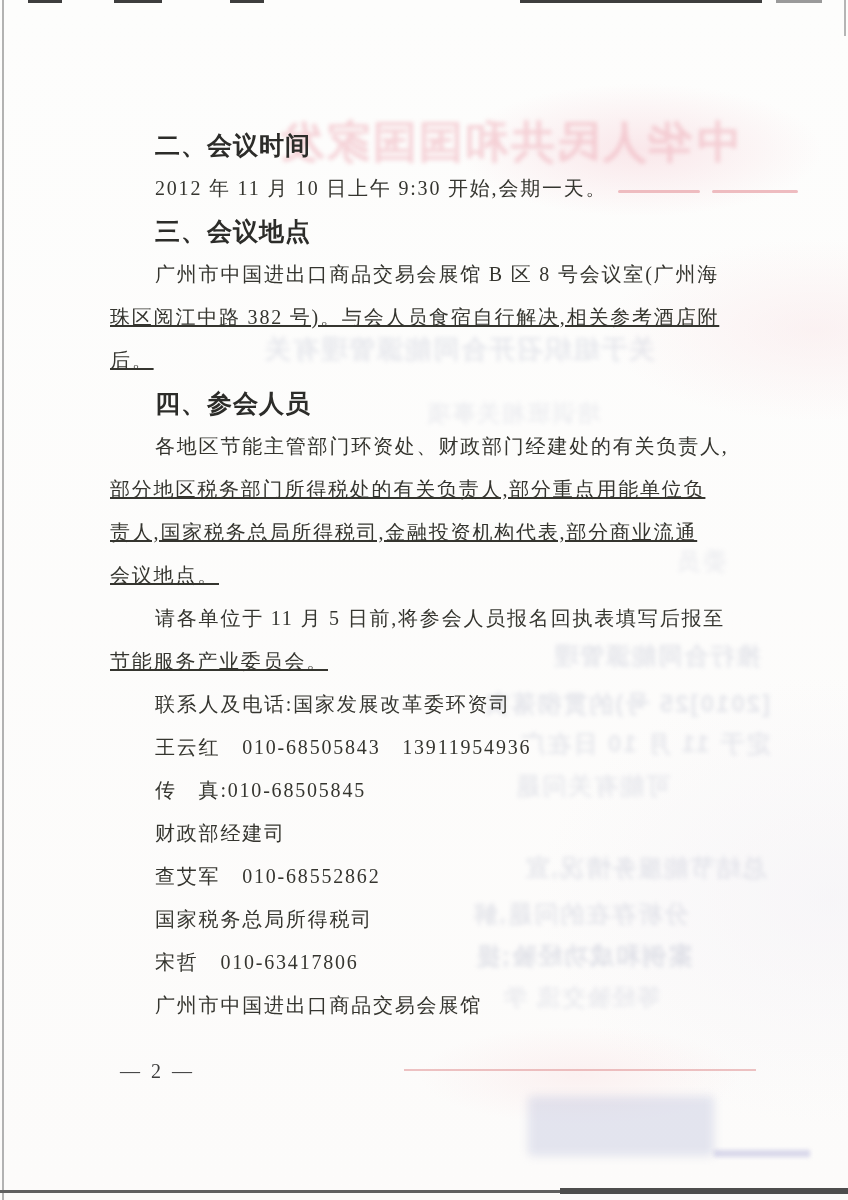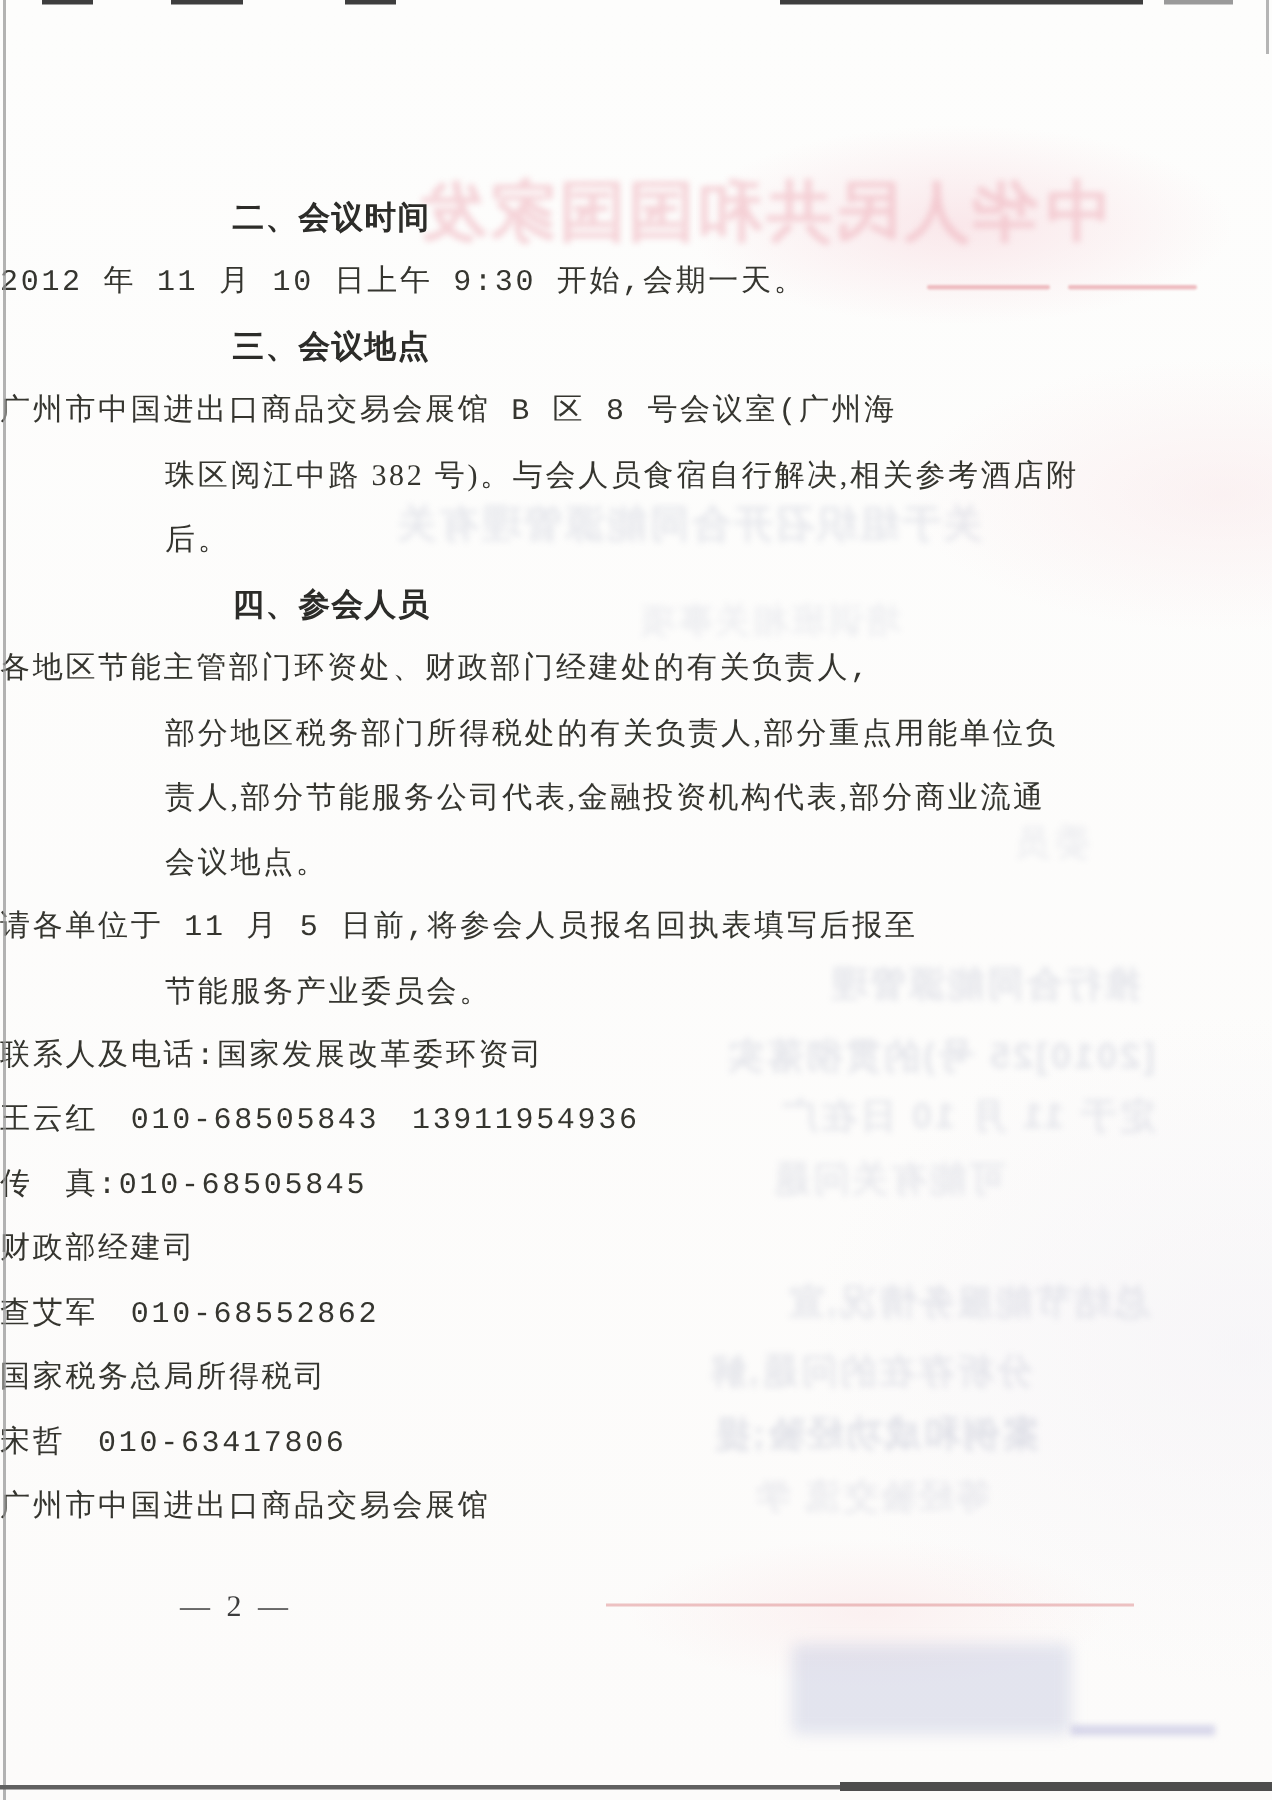--- a/index.html
+++ b/index.html
@@ -32,25 +32,25 @@
     font-size:44px;font-weight:700;letter-spacing:2px;line-height:56px;
     color:#efb0ba;opacity:.55;white-space:nowrap;z-index:2;
   }
   .pink-rule{position:absolute;height:3px;background:#eebcc0;filter:blur(0.6px);border-radius:2px;z-index:2;}
   .pink-rule-bottom{position:absolute;left:404px;top:1069px;width:352px;height:2px;background:rgba(221,136,138,0.5);filter:blur(0.5px);z-index:2;}
   .ghost-block{position:absolute;left:528px;top:1096px;width:186px;height:60px;background:rgba(168,175,212,0.30);filter:blur(5px);border-radius:4px;z-index:2;}
   .ghost-strip{position:absolute;left:714px;top:1150px;width:96px;height:7px;background:rgba(148,148,205,0.35);filter:blur(2px);z-index:2;}
   
   .doc{position:absolute;left:0;top:124px;width:848px;z-index:3;}
   .ln{height:43px;line-height:43px;font-size:20px;letter-spacing:1.8px;color:#35352f;white-space:nowrap;}
-  .ln.in{font-family:Liberation Mono, monospace;}
-  .ln.fl{padding-left:110px;}
+  .ln.in{padding-left:155px;}
+  .ln.fl{padding-left:110px;text-decoration:underline;}
   .ln.h{
     padding-left:155px;font-family:"Liberation Sans","DejaVu Sans",sans-serif;
-    font-weight:700;font-size:21px;letter-spacing:1px;color:#2c2c29;
+    font-weight:700;font-size:25px;letter-spacing:1px;color:#2c2c29;
   }
   .page-number{
     position:absolute;left:120px;top:1050px;height:43px;line-height:43px;
     font-size:20px;letter-spacing:3px;color:#3c3c3c;z-index:3;white-space:nowrap;
   }
 </style>
 </head>
 <body>
 
 <div class="page">
@@ -88,21 +88,21 @@
   <div class="doc">
     <div class="ln h">二、会议时间</div>
     <div class="ln in">2012 年 11 月 10 日上午 9:30 开始,会期一天。</div>
     <div class="ln h">三、会议地点</div>
     <div class="ln in">广州市中国进出口商品交易会展馆 B 区 8 号会议室(广州海</div>
     <div class="ln fl">珠区阅江中路 382 号)。与会人员食宿自行解决,相关参考酒店附</div>
     <div class="ln fl">后。</div>
     <div class="ln h">四、参会人员</div>
     <div class="ln in">各地区节能主管部门环资处、财政部门经建处的有关负责人,</div>
     <div class="ln fl">部分地区税务部门所得税处的有关负责人,部分重点用能单位负</div>
-    <div class="ln fl">责人,部分节能服务公司代表,金融投资机构代表,部分商业流通</div>
+    <div class="ln fl">责人,国家税务总局所得税司,金融投资机构代表,部分商业流通</div>
     <div class="ln fl">会议地点。</div>
     <div class="ln in">请各单位于 11 月 5 日前,将参会人员报名回执表填写后报至</div>
     <div class="ln fl">节能服务产业委员会。</div>
     <div class="ln in">联系人及电话:国家发展改革委环资司</div>
     <div class="ln in">王云红　010-68505843　13911954936</div>
     <div class="ln in">传　真:010-68505845</div>
     <div class="ln in">财政部经建司</div>
     <div class="ln in">查艾军　010-68552862</div>
     <div class="ln in">国家税务总局所得税司</div>
     <div class="ln in">宋哲　010-63417806</div>

